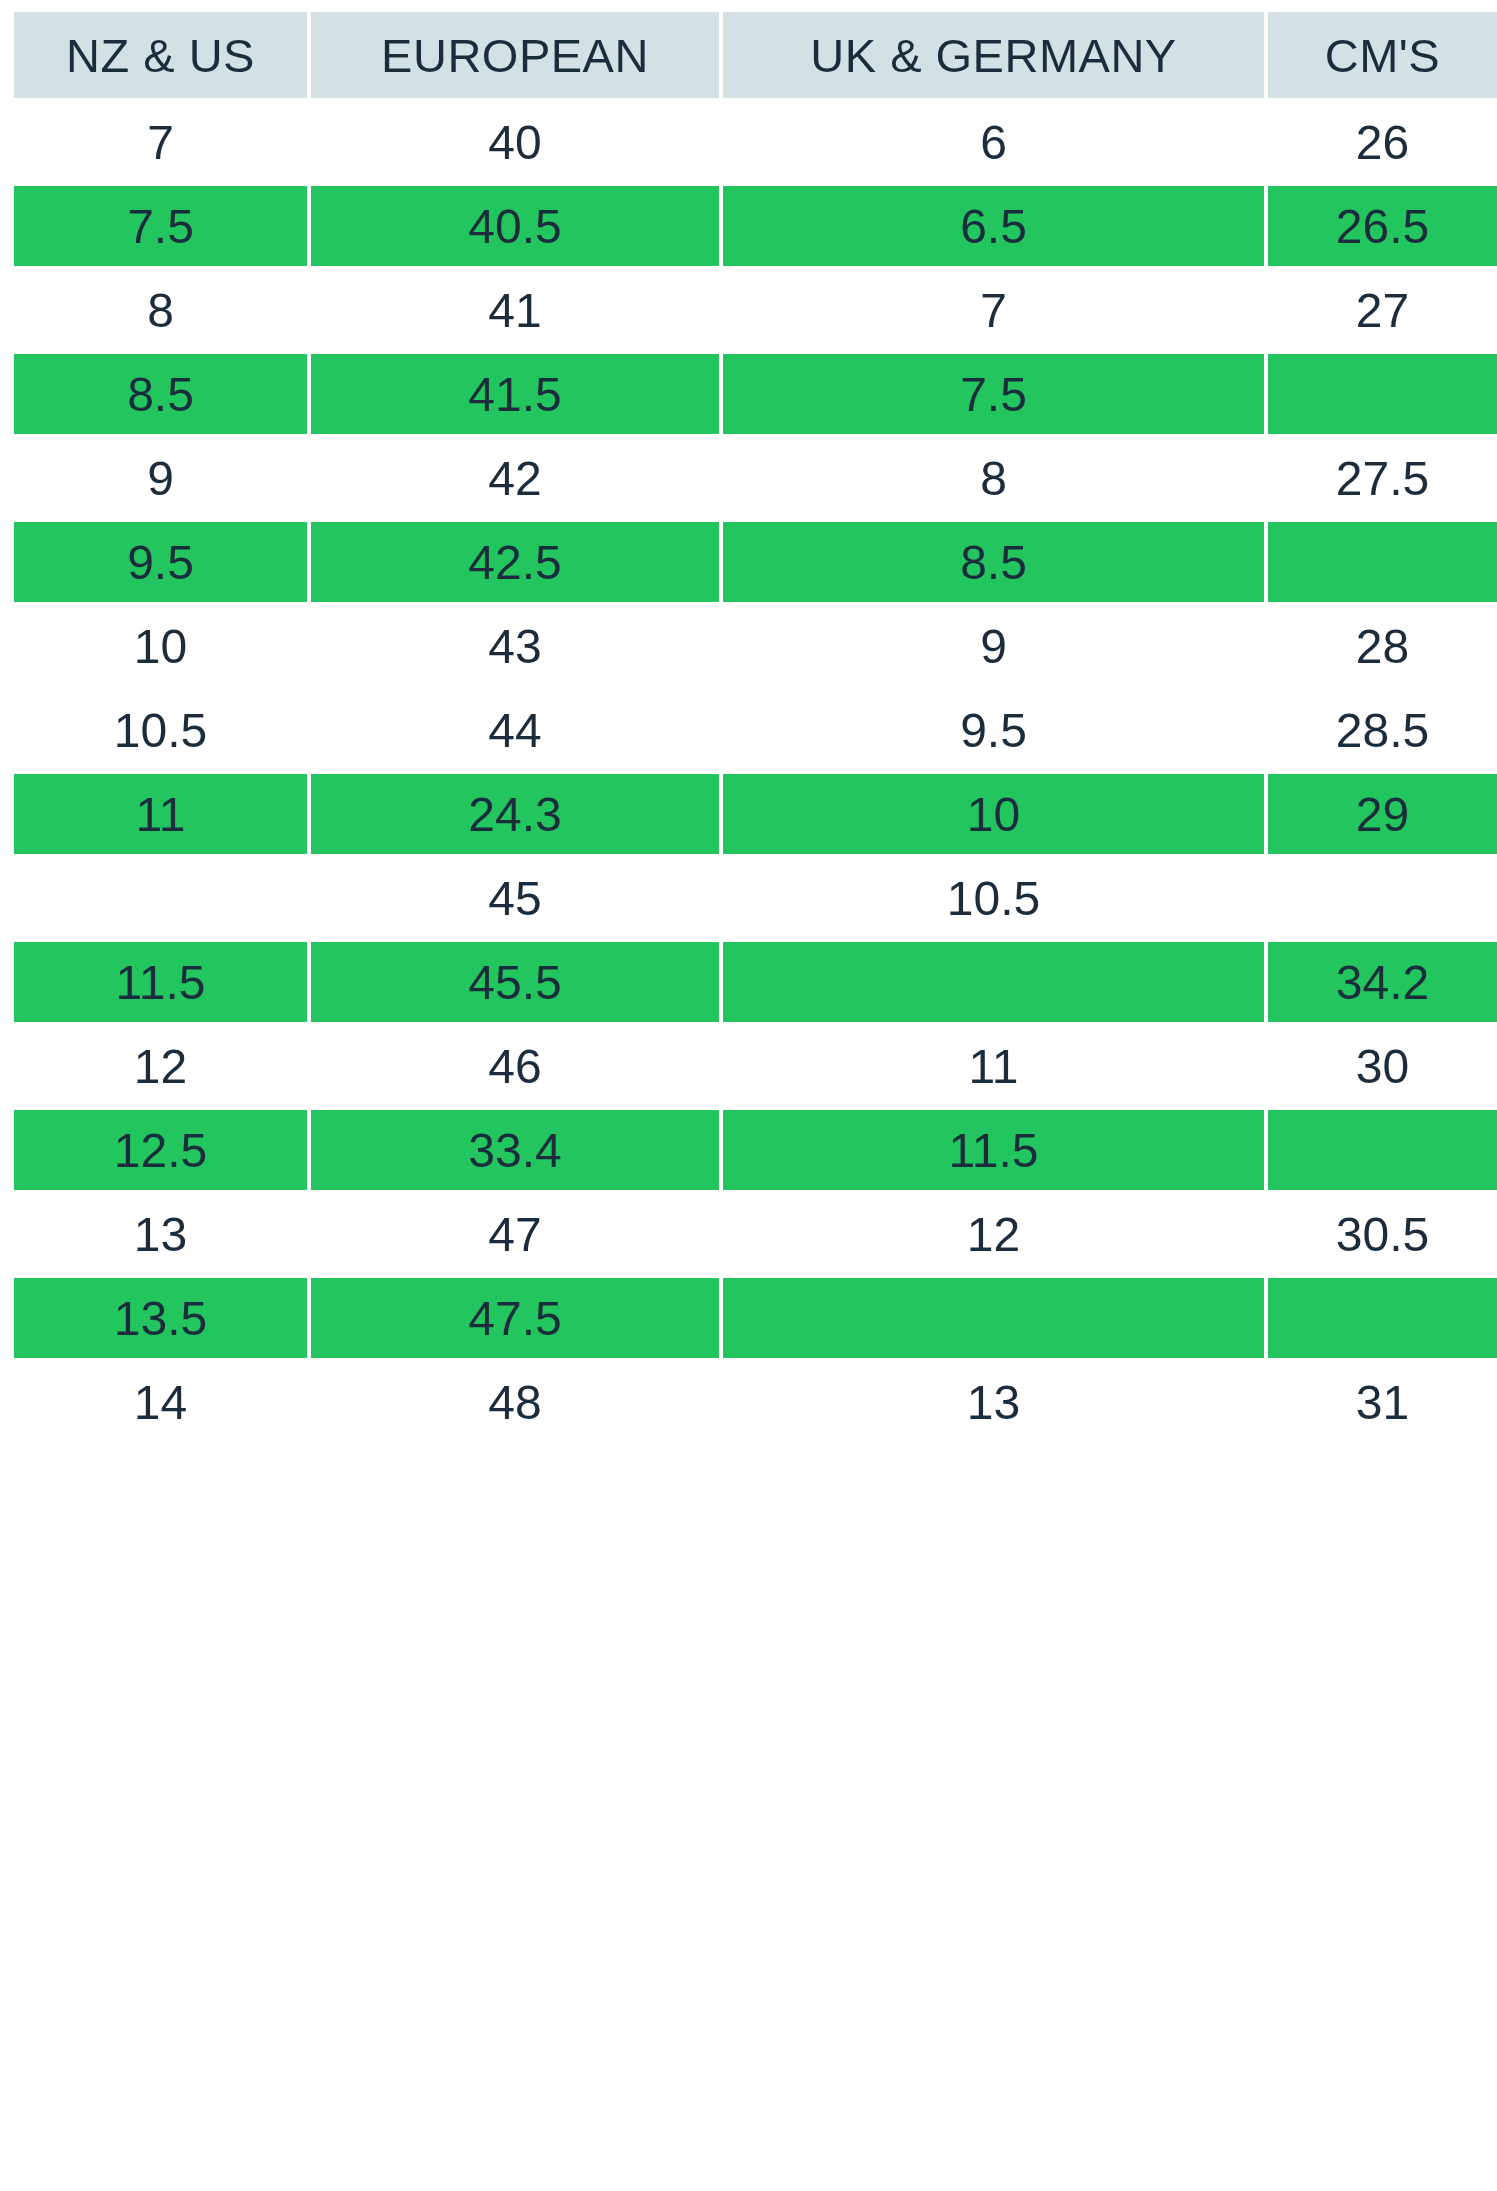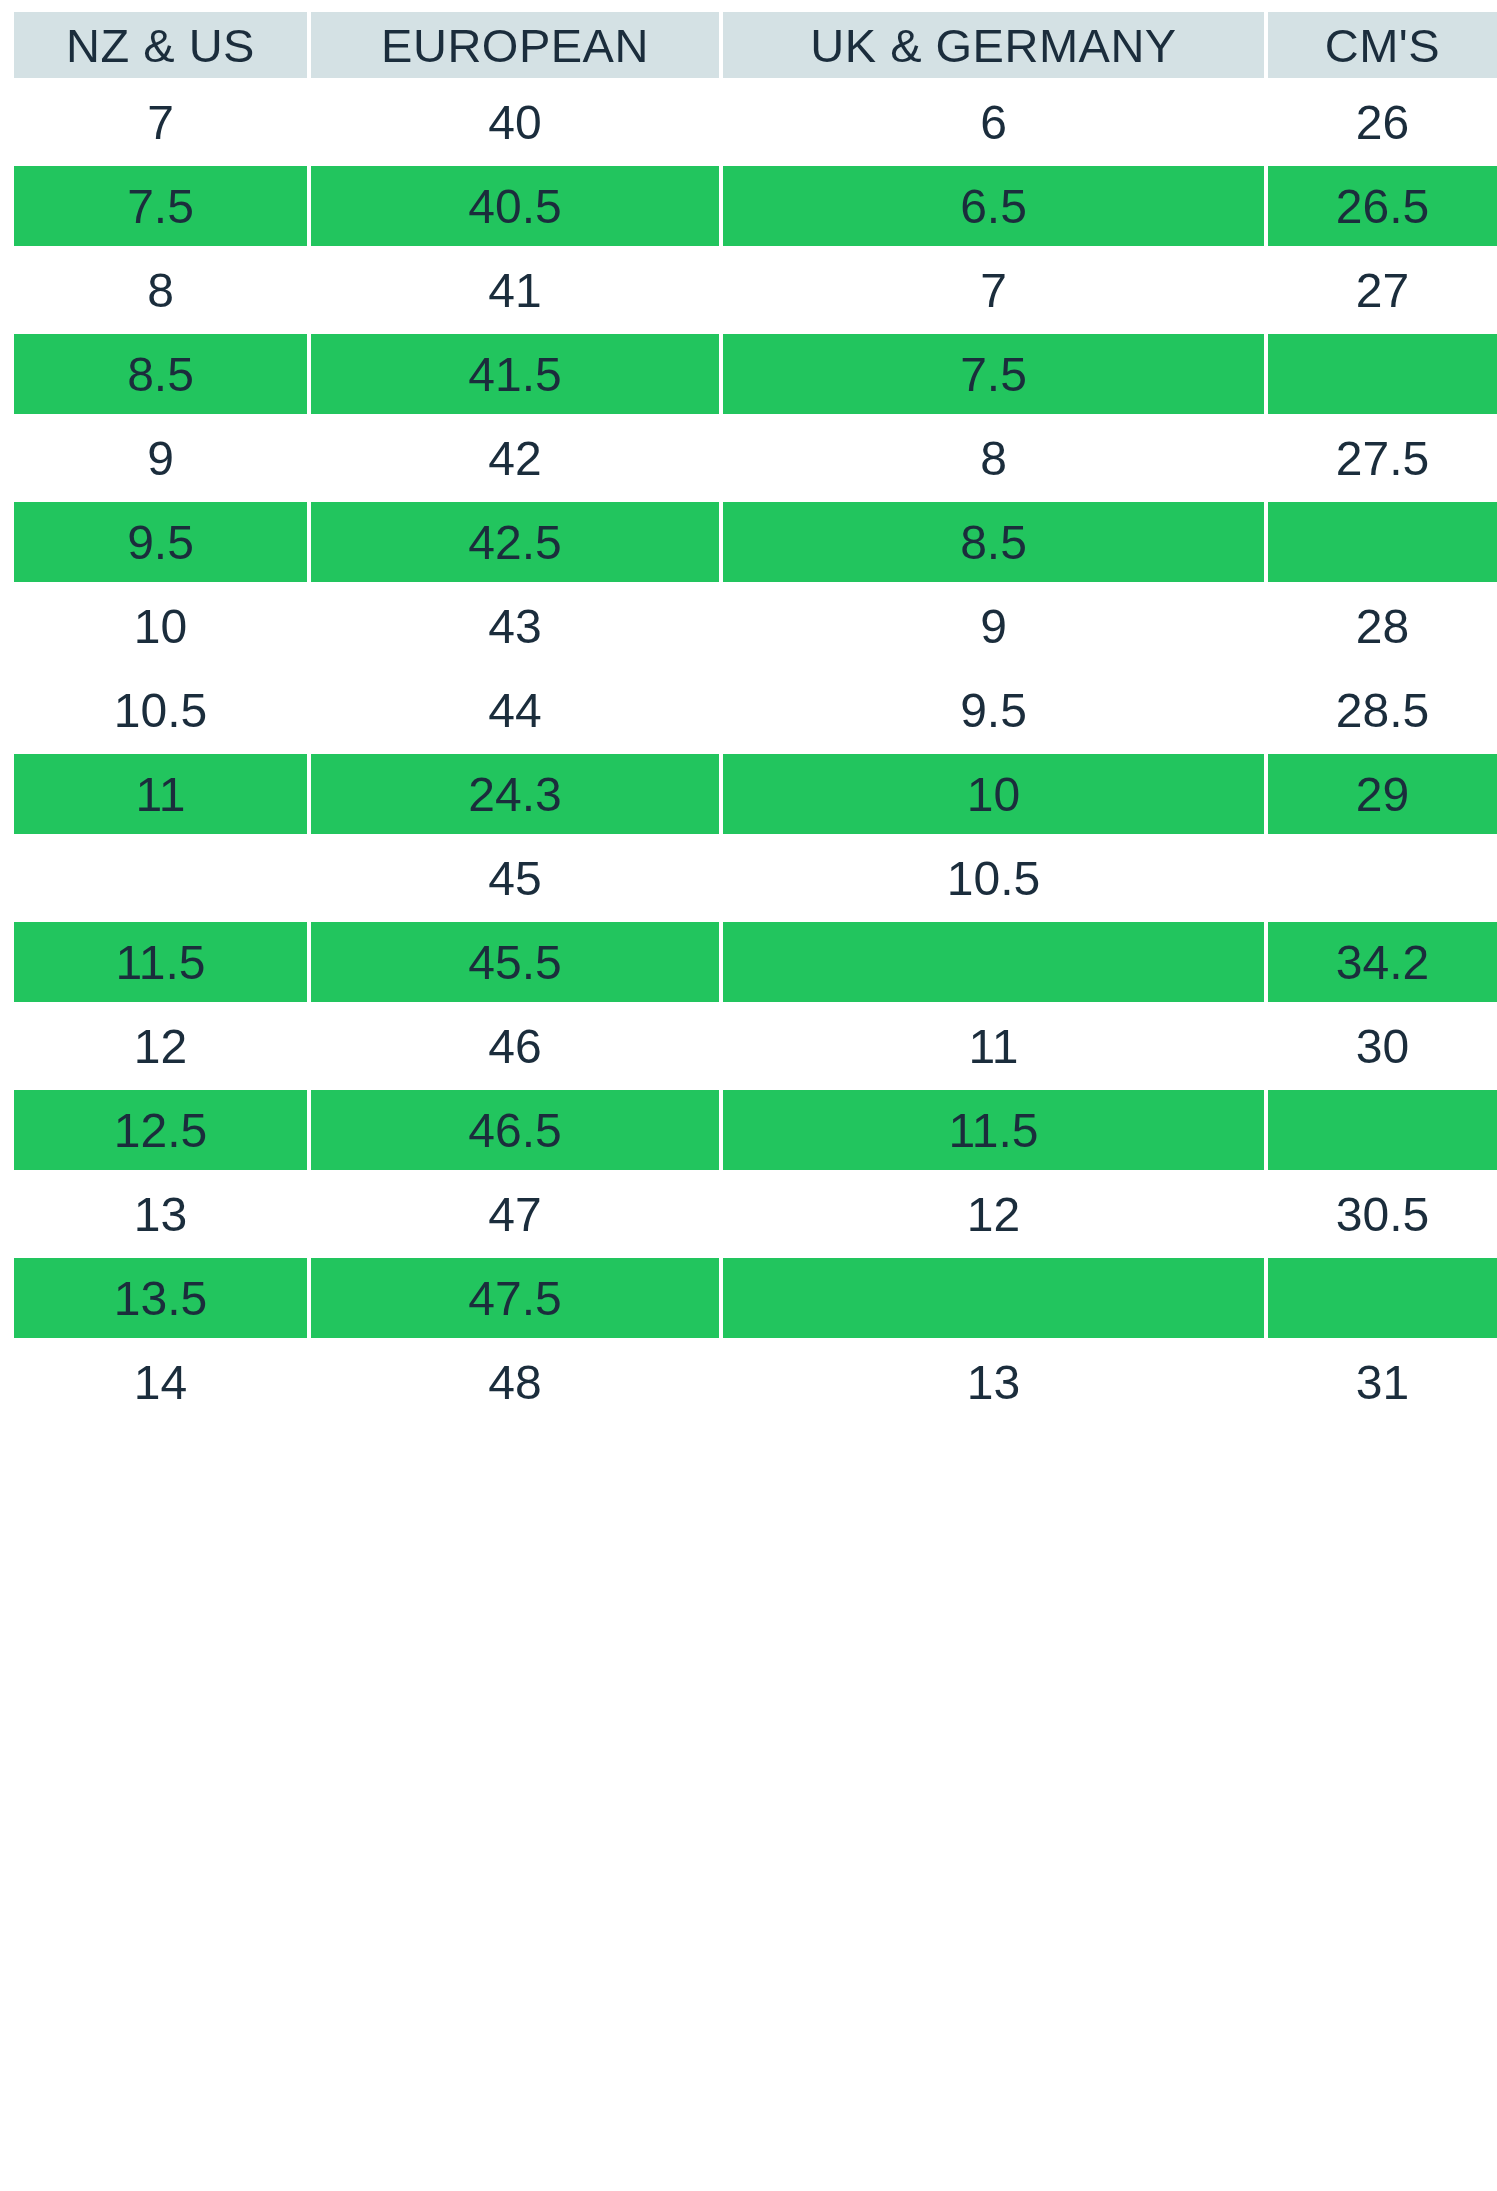--- a/index.html
+++ b/index.html
@@ -37,21 +37,21 @@
   table.size-table col.col-eu   { width: 408px; }
   table.size-table col.col-uk   { width: 541px; }
   table.size-table col.col-cm   { width: 229px; }
 
   th.head-cell {
     background: #d4e1e4;
     color: #1b2d3c;
     font-weight: 400;
     font-size: 47px;
     letter-spacing: 0.5px;
-    height: 66px;
+    height: 86px;
     text-align: center;
     vertical-align: middle;
     padding: 0;
     white-space: nowrap;
   }
 
   td.data-cell {
     color: #1b2d3c;
     font-weight: 400;
     font-size: 48px;
@@ -152,21 +152,21 @@
           <td class="data-cell">34.2</td>
         </tr>
         <tr class="row-light">
           <td class="data-cell">12</td>
           <td class="data-cell">46</td>
           <td class="data-cell">11</td>
           <td class="data-cell">30</td>
         </tr>
         <tr class="row-shade">
           <td class="data-cell">12.5</td>
-          <td class="data-cell">46.5</td>
+          <td class="data-cell">33.4</td>
           <td class="data-cell">11.5</td>
           <td class="data-cell"></td>
         </tr>
         <tr class="row-light">
           <td class="data-cell">13</td>
           <td class="data-cell">47</td>
           <td class="data-cell">12</td>
           <td class="data-cell">30.5</td>
         </tr>
         <tr class="row-shade">

